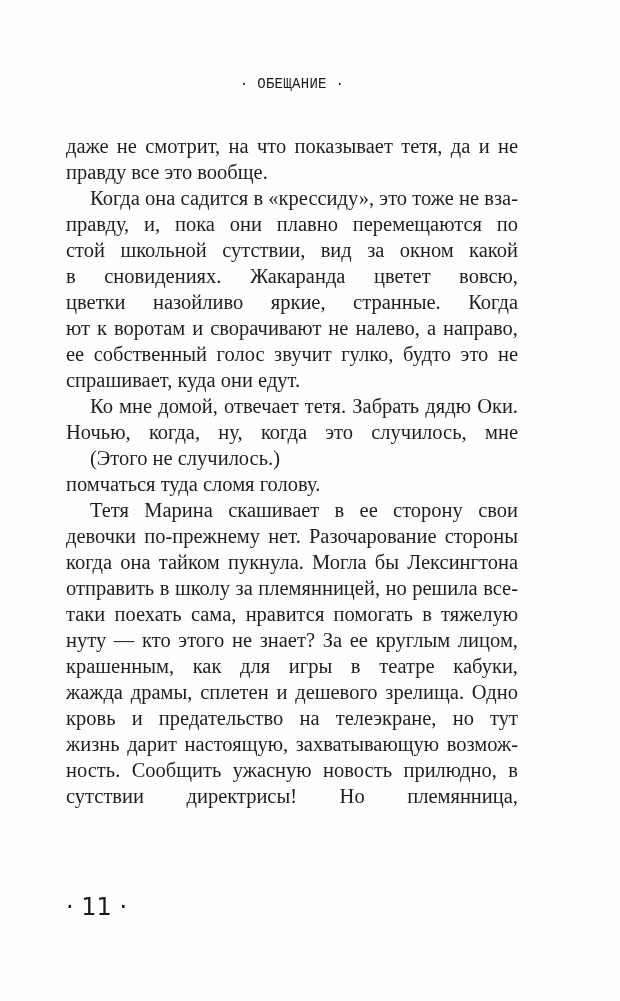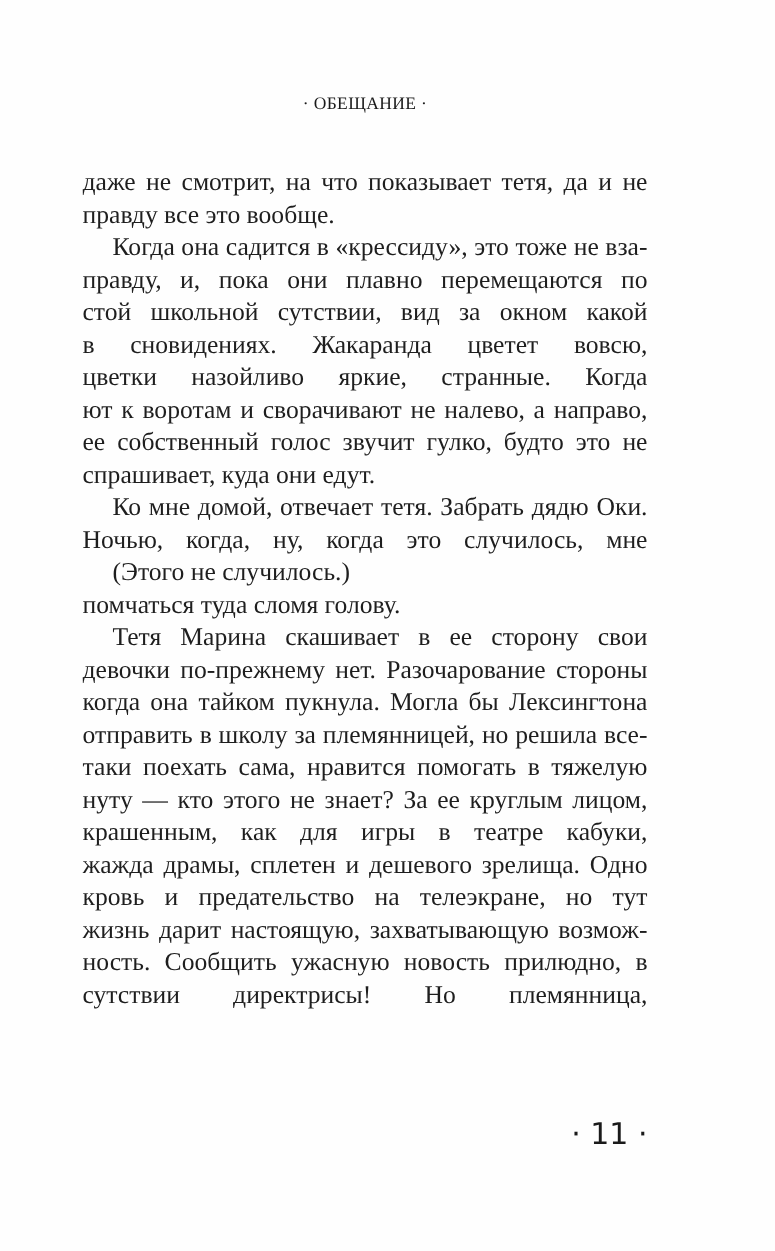--- a/index.html
+++ b/index.html
@@ -19,21 +19,21 @@
     left: 0; top: 0;
     width: 620px; height: 1001px;
     background: #fefefe;
   }
   .running-head {
     position: absolute;
     left: 66px;
     width: 452px;
     top: 76px;
     text-align: center;
-    font-family: Liberation Serif, serif;
+    font-family: Liberation Mono, monospace;
     font-size: 14px;
     letter-spacing: 0.3px;
     color: #1a1a1a;
   }
   .text-block {
     position: absolute;
     left: 66px;
     top: 133px;
     width: 452px;
     font-family: "Liberation Serif", "DejaVu Serif", serif;
@@ -54,21 +54,21 @@
     text-align-last: left;
   }
   .line.indent {
     text-indent: 24px;
   }
   .folio {
     position: absolute;
     left: 66px;
     width: 452px;
     top: 893px;
-    text-align: right;
+    text-align: left;
     font-family: "DejaVu Sans", sans-serif;
     font-size: 24px;
     color: #1a1a1a;
   }
 </style>
 </head>
 <body>
 
 <div class="page">
   <div class="running-head">· ОБЕЩАНИЕ ·</div>

